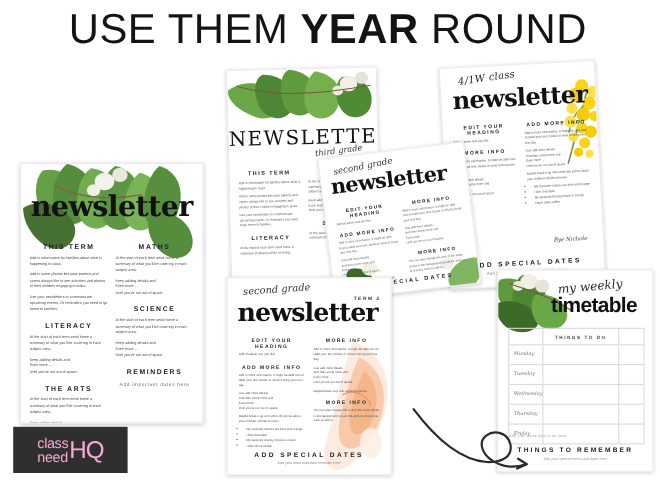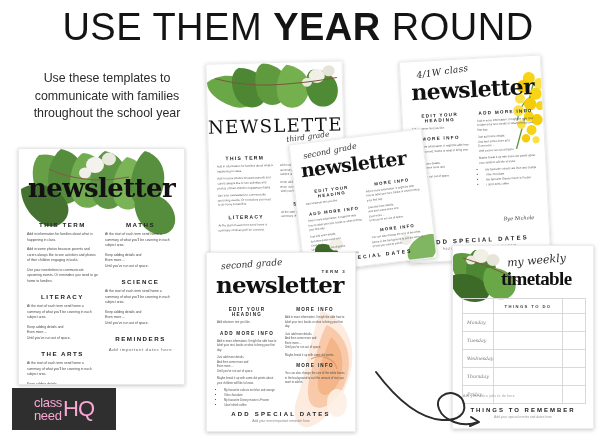--- a/index.html
+++ b/index.html
@@ -110,21 +110,21 @@
   .E-p{font-size:2.8px;line-height:1.62;color:#555;margin:0 0 3px;}
   .E-li{font-size:2.8px;line-height:1.8;color:#555;margin:0;padding-left:7px;list-style:square;}
   .E-foot{position:absolute;left:0;bottom:8px;width:100%;text-align:center;}
   .E-foot .t{font-size:6px;letter-spacing:2.2px;font-weight:700;color:#222;}
   .E-foot .s{font-size:3.3px;color:#888;margin-top:2px;}
 
   
   #cardF{left:452px;top:245px;width:140px;height:182px;border:1px solid #ececec;}
   .F-script{position:absolute;left:54px;top:8px;font-family:"DejaVu Serif",serif;font-style:italic;
             font-size:11px;color:#2a2a2a;transform:rotate(-5deg);}
-  .F-title{position:absolute;left:48px;top:22px;font-family:Liberation Serif, serif;font-weight:700;
+  .F-title{position:absolute;left:48px;top:22px;font-family:Liberation Sans, sans-serif;font-weight:700;
            font-size:19px;letter-spacing:-.6px;color:#111;}
   .F-grid{position:absolute;left:9px;top:52px;width:122px;border:1px solid #d9d9d9;border-bottom:none;}
   .F-row{display:flex;border-bottom:1px solid #d9d9d9;height:17px;}
   .F-row.head{height:14px;}
   .F-c1{width:26px;border-right:1px solid #d9d9d9;display:flex;align-items:center;padding-left:4px;
         font-family:"DejaVu Serif",serif;font-style:italic;font-size:4.6px;color:#777;}
   .F-c2{flex:1;border-right:1px solid #d9d9d9;display:flex;align-items:center;justify-content:center;
         font-size:4.2px;letter-spacing:1.4px;font-weight:700;color:#444;}
   .F-c3{width:22px;}
   .F-note{position:absolute;left:10px;top:148px;font-size:3.2px;color:#999;letter-spacing:.3px;}
@@ -148,21 +148,20 @@
   .logo .stack{display:flex;flex-direction:column;font-size:13px;letter-spacing:-.3px;}
   .logo .hq{font-size:22px;letter-spacing:-1px;margin-left:1px;font-weight:400;}
 </style>
 </head>
 <body>
 
 <div class="stage">
 
   <div class="headline"><span>USE THEM </span><b>YEAR</b><span> ROUND</span></div>
 
-  <div class="intro">Use these templates to communicate with families throughout the school year</div>
 
   <div class="card" id="cardA">
     <div class="leafband">
       <svg viewBox="0 0 165 96" width="165" height="96" preserveAspectRatio="none">
         <g opacity=".95">
           <path d="M20 6 C40 2 58 18 52 40 C46 60 26 62 18 44 C12 30 12 14 20 6Z" fill="#5f9a3e"></path>
           <path d="M42 0 C62 4 72 24 62 44 C54 60 34 58 30 40 C27 24 32 8 42 0Z" fill="#4d8733"></path>
           <path d="M64 4 C84 6 94 26 84 48 C76 64 56 62 52 44 C49 28 54 10 64 4Z" fill="#6aa847"></path>
           <path d="M86 2 C106 6 114 28 104 50 C96 66 76 62 72 44 C69 26 76 8 86 2Z" fill="#55903a"></path>
           <path d="M108 8 C126 12 132 32 122 52 C114 66 96 62 94 46 C92 30 100 14 108 8Z" fill="#74b04e"></path>

